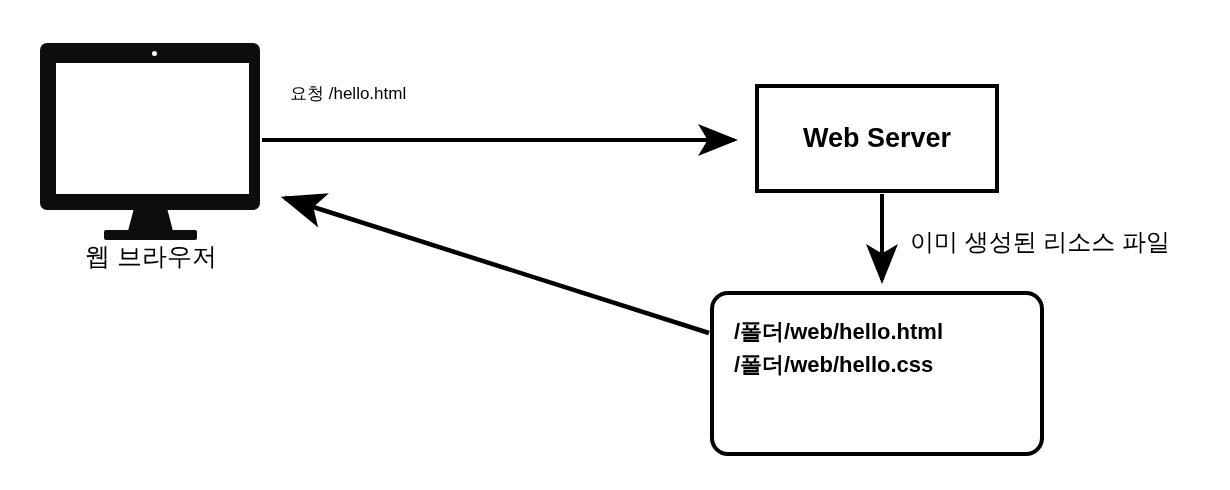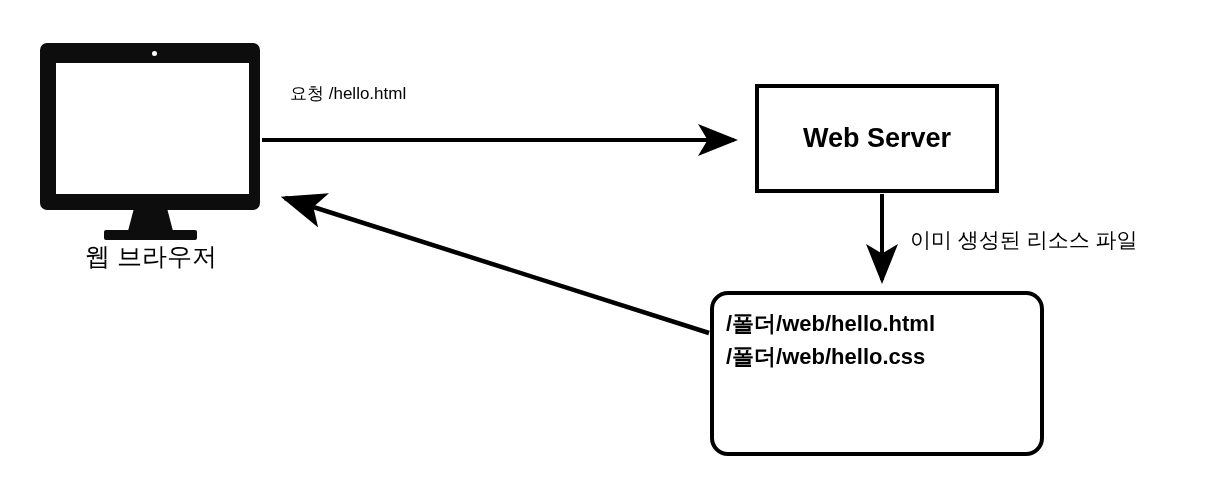--- a/index.html
+++ b/index.html
@@ -126,42 +126,42 @@
     font-size: 27px;
     font-weight: bold;
     white-space: nowrap;
   }
 
   
   #resource-note {
     position: absolute;
     left: 910px;
     top: 226px;
-    font-size: 21px;
+    font-size: 24px;
     font-weight: 400;
     white-space: nowrap;
   }
 
   
   #files-node {
     position: absolute;
     left: 710px;
     top: 291px;
     width: 334px;
     height: 165px;
     border: 4px solid #000000;
     border-radius: 18px;
     background: #ffffff;
     box-sizing: border-box;
   }
   #files-list {
     position: absolute;
     left: 12px;
     top: 12px;
-    margin: 0;
+    margin: 8px;
     padding: 0;
     list-style: none;
   }
   #files-list li {
     font-size: 22px;
     font-weight: bold;
     line-height: 33px;
     white-space: nowrap;
   }
 </style>

